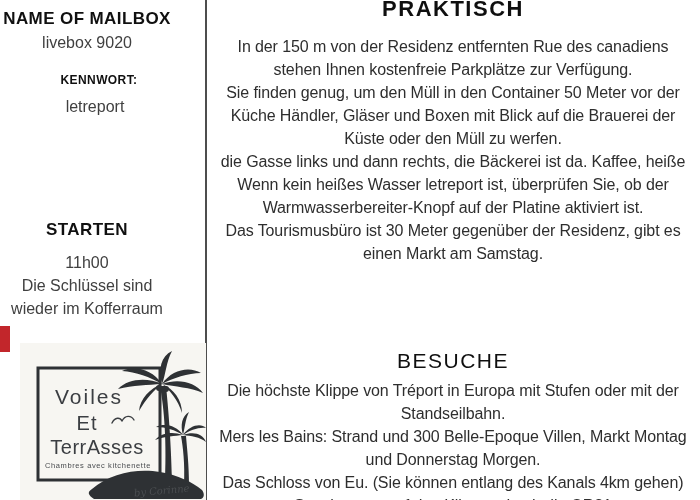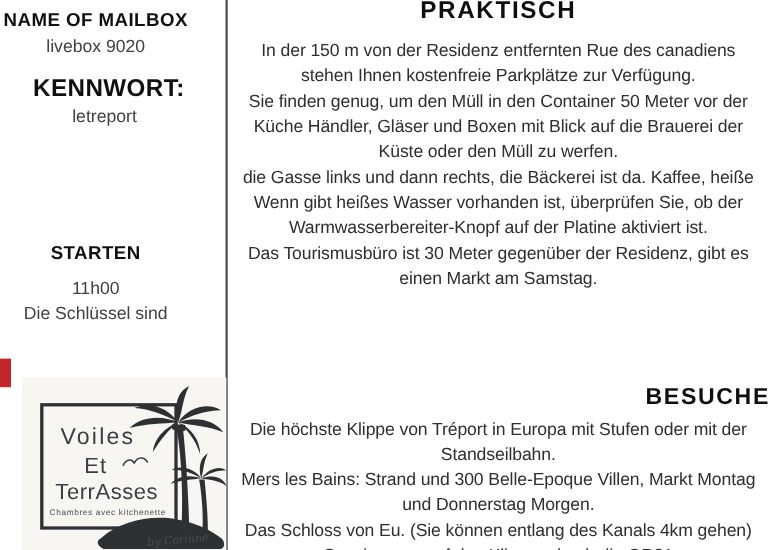--- a/index.html
+++ b/index.html
@@ -15,36 +15,36 @@
   
   .red-square{position:absolute;left:0;top:326px;width:10px;height:26px;background:#c2262b;}
 
   
   .side{position:absolute;left:0;top:0;width:205px;height:500px;}
   .side .block{position:absolute;left:0;width:174px;text-align:center;}
   .label{font-weight:bold;color:#101010;font-size:17px;letter-spacing:.4px;line-height:22px;}
   .value{font-size:16px;color:#404040;line-height:20px;}
   .b-mailbox-label{top:8px;}
   .b-mailbox-value{top:33px;}
-  .b-pass-label{top:69px;left:12px !important;font-size:22px;}
+  .b-pass-label{top:69px;left:12px !important;font-size:12px;}
   .b-pass-value{top:97px;left:8px !important;}
   .b-start-label{top:219px;}
   .b-start-time{top:253px;}
   .b-note1{top:276px;}
   .b-note2{top:299px;}
 
   
   .logo{position:absolute;left:20px;top:343px;width:186px;height:157px;}
 
   
   .main{position:absolute;left:206px;top:16px;width:494px;height:376px;text-align:center;}
   .h-cut{position:absolute;top:-18px;left:0;width:100%;font-weight:bold;font-size:22px;
          letter-spacing:1.5px;line-height:22px;color:#0f0f0f;white-space:nowrap;}
-  .h-visits{position:absolute;top:334px;left:0;width:100%;font-weight:bold;font-size:21px;
-         letter-spacing:1.5px;line-height:22px;color:#0f0f0f;text-align:right;}
+  .h-visits{position:absolute;top:334px;left:0;width:100%;font-weight:normal;font-size:21px;
+         letter-spacing:1.5px;line-height:22px;color:#0f0f0f;}
   .para{position:absolute;left:0;width:100%;font-size:16px;line-height:23px;color:#2e2e2e;}
   .para-practical{top:19px;}
   .para-visits{top:363px;}
   .tline{white-space:nowrap;letter-spacing:-0.1px;}
 </style>
 </head>
 <body>
 
 <div class="canvas">
 
@@ -52,20 +52,21 @@
   <div class="red-square"></div>
 
   <div class="side">
     <div class="block label b-mailbox-label">NAME OF MAILBOX</div>
     <div class="block value b-mailbox-value">livebox 9020</div>
     <div class="block label b-pass-label">KENNWORT:</div>
     <div class="block value b-pass-value">letreport</div>
     <div class="block label b-start-label">STARTEN</div>
     <div class="block value b-start-time">11h00</div>
     <div class="block value b-note1">Die Schlüssel sind</div>
+    <div class="block value b-note2">wieder im Kofferraum</div>
 
     <svg class="logo" viewBox="0 0 186 157">
       <rect x="0" y="0" width="186" height="157" fill="#f7f6f2"></rect>
       <rect x="18" y="25" width="122" height="112" fill="none" stroke="#2e3134" stroke-width="3"></rect>
 
       <text x="69" y="61" text-anchor="middle" font-size="21" letter-spacing="2" fill="#3b3e42">Voiles</text>
       <text x="67" y="87" text-anchor="middle" font-size="20" letter-spacing="1" fill="#3b3e42">Et</text>
       <path d="M92,80 C95,74 100,74 102,78 M102,78 C105,72 111,72 114,77" fill="none" stroke="#3b3e42" stroke-width="1.4" stroke-linecap="round"></path>
       <text x="77" y="111" text-anchor="middle" font-size="20" letter-spacing="0.5" fill="#3b3e42">TerrAsses</text>
       <text x="78" y="125" text-anchor="middle" font-size="7.5" letter-spacing="0.6" fill="#4a4d50">Chambres avec kitchenette</text>
@@ -100,21 +101,21 @@
   <div class="main">
     <div class="h-cut">PRAKTISCH</div>
 
     <div class="para para-practical">
       <div class="tline">In der 150 m von der Residenz entfernten Rue des canadiens</div>
       <div class="tline">stehen Ihnen kostenfreie Parkplätze zur Verfügung.</div>
       <div class="tline">Sie finden genug, um den Müll in den Container 50 Meter vor der</div>
       <div class="tline">Küche Händler, Gläser und Boxen mit Blick auf die Brauerei der</div>
       <div class="tline">Küste oder den Müll zu werfen.</div>
       <div class="tline">die Gasse links und dann rechts, die Bäckerei ist da. Kaffee, heiße</div>
-      <div class="tline">Wenn gibt heißes Wasser vorhanden ist, überprüfen Sie, ob der</div>
+      <div class="tline">Wenn kein heißes Wasser letreport ist, überprüfen Sie, ob der</div>
       <div class="tline">Warmwasserbereiter-Knopf auf der Platine aktiviert ist.</div>
       <div class="tline">Das Tourismusbüro ist 30 Meter gegenüber der Residenz, gibt es</div>
       <div class="tline">einen Markt am Samstag.</div>
     </div>
 
     <div class="h-visits">BESUCHE</div>
 
     <div class="para para-visits">
       <div class="tline">Die höchste Klippe von Tréport in Europa mit Stufen oder mit der</div>
       <div class="tline">Standseilbahn.</div>

